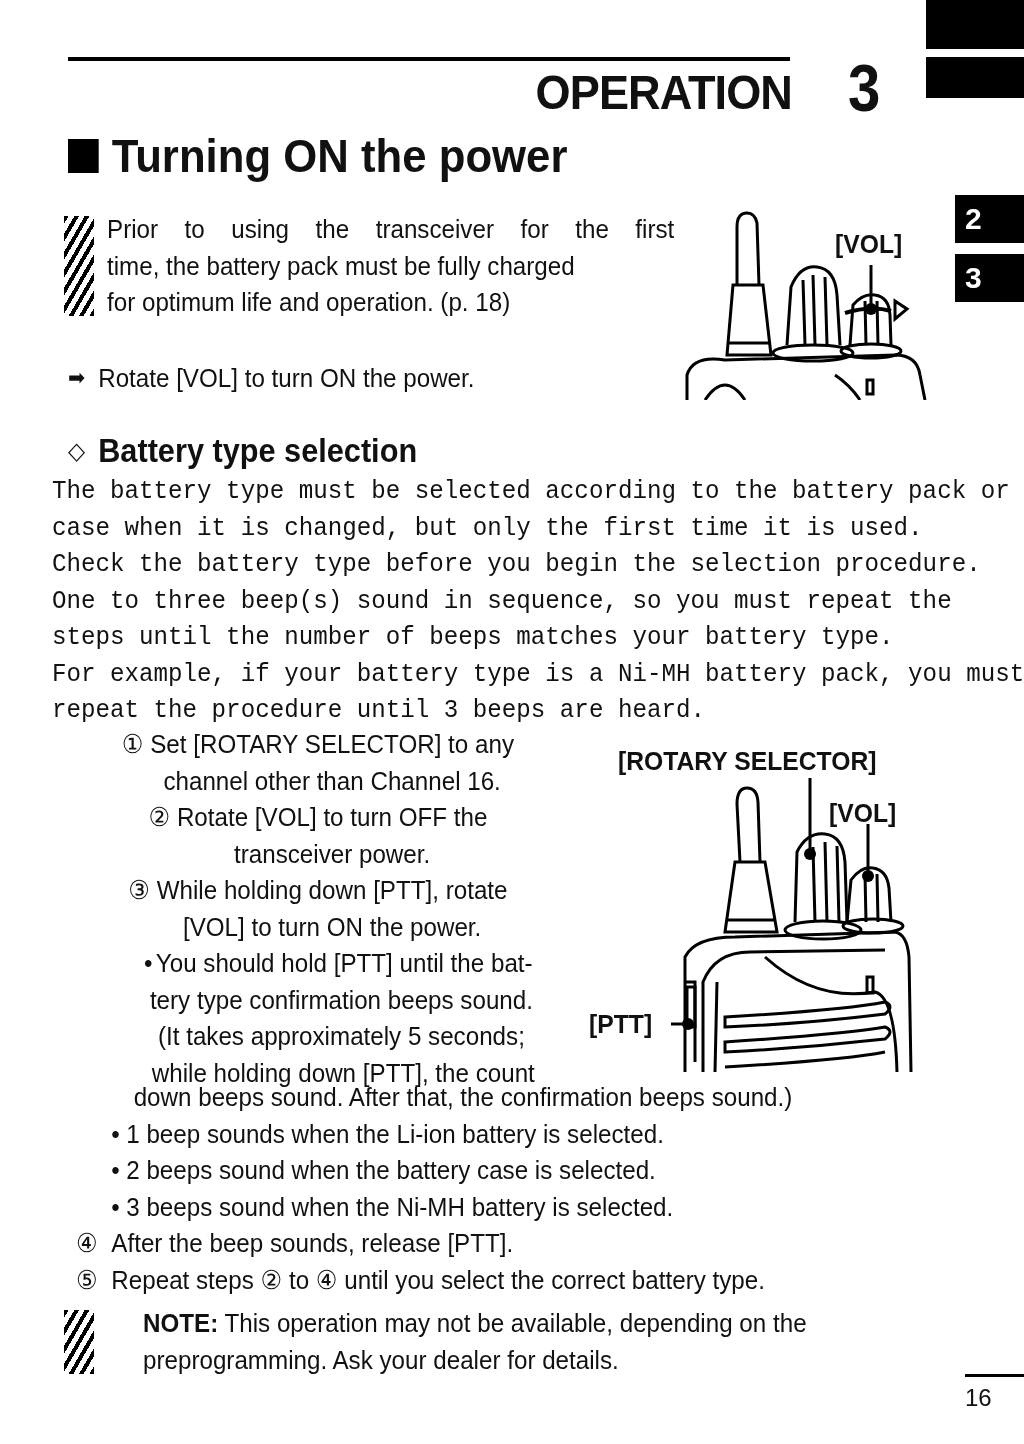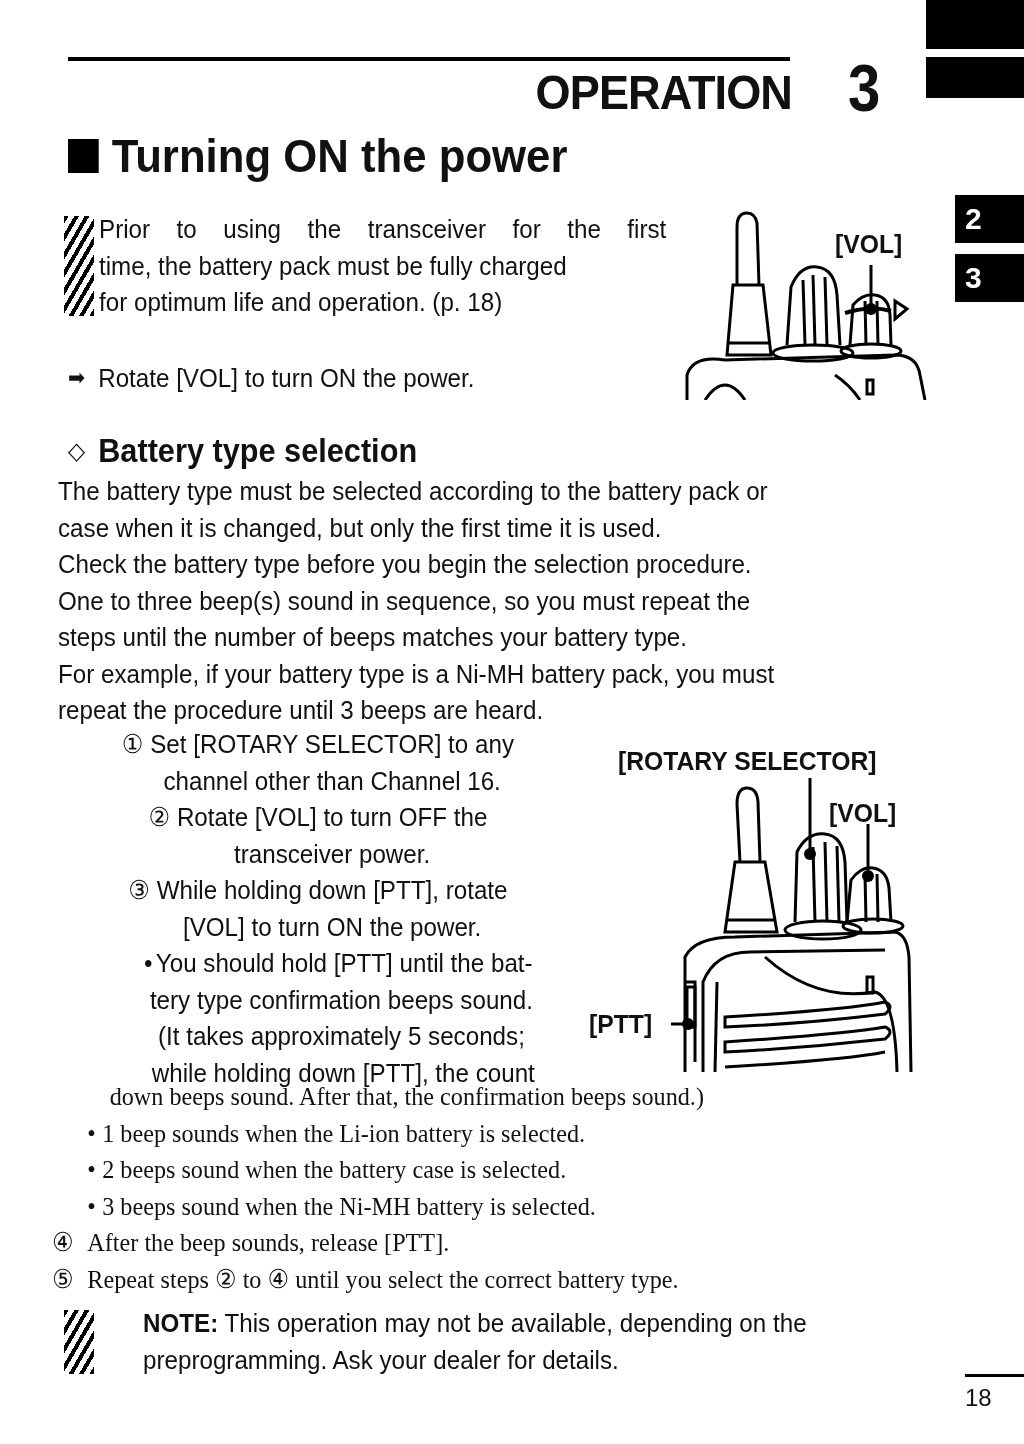--- a/index.html
+++ b/index.html
@@ -24,39 +24,39 @@
   .side-tab { left: 955px; width: 69px; background: #000; color: #fff; font-size: 30px; font-weight: bold; padding-left: 10px; line-height: 48px; }
   .tab-2 { top: 195px; height: 48px; }
   .tab-3 { top: 254px; height: 48px; }
 
   
   .hatch { width: 30px; background: repeating-linear-gradient(-60deg, #000 0 4px, #fff 4px 9px); }
 
   .body-text { font-size: 26px; line-height: 36.5px; white-space: nowrap; transform: scaleX(0.93); transform-origin: left center; }
   .justify-line { display: block; text-align: justify; text-align-last: justify; }
 
-  .intro-block { left: 99px; top: 211px; width: 610px; }
+  .intro-block { left: 107px; top: 211px; width: 610px; }
   .hatch-intro { left: 64px; top: 216px; height: 100px; }
 
   .arrow-line { left: 68px; top: 360px; display: flex; align-items: center; }
   .arrow-icon { font-size: 22px; margin-right: 14px; }
 
   .subheading { left: 68px; top: 432px; font-size: 33px; font-weight: bold; display: flex; align-items: center; transform: scaleX(0.93); transform-origin: left center; white-space: nowrap; }
   .diamond-icon { font-size: 24px; margin-right: 14px; font-weight: normal; }
 
-  .para-block { left: 58px; top: 473px; width: 920px; }
+  .para-block { left: 52px; top: 473px; width: 920px; font-family: Liberation Mono, monospace; }
 
   .steps-block { left: 68px; top: 726px; width: 530px; text-align: center; }
   .step-num { display: inline-block; width: 38px; font-size: 26px; }
   .indent1 { padding-left: 38px; }
   .indent2 { padding-left: 48px; }
   .indent2b { padding-left: 58px; }
   .indent3 { padding-left: 62px; }
 
-  .wide-block { left: 52px; top: 1079px; font-family: Liberation Serif, serif; }
+  .wide-block { left: 76px; top: 1079px; }
   .bullet { display: inline-block; width: 16px; }
 
   .note-block { left: 117px; top: 1305px; width: 900px; margin-left: 26px; }
   .hatch-note { left: 64px; top: 1310px; height: 64px; }
 
   .page-rule { left: 965px; top: 1374px; width: 59px; height: 3px; background: #000; }
   .page-number { left: 965px; top: 1384px; font-size: 24px; }
 
   
   .fig-label { font-weight: bold; font-size: 26px; transform: scaleX(0.95); transform-origin: left center; white-space: nowrap; }
@@ -236,13 +236,13 @@
 
 <div class="abs hatch hatch-note"></div>
 <div class="abs note-block">
   <div class="body-text">
     <b>NOTE:</b><span> This operation may not be available, depending on the</span>
   </div>
   <div class="body-text">preprogramming. Ask your dealer for details.</div>
 </div>
 
 <div class="abs page-rule"></div>
-<div class="abs page-number">18</div>
+<div class="abs page-number">16</div>
 
 </body></html>

